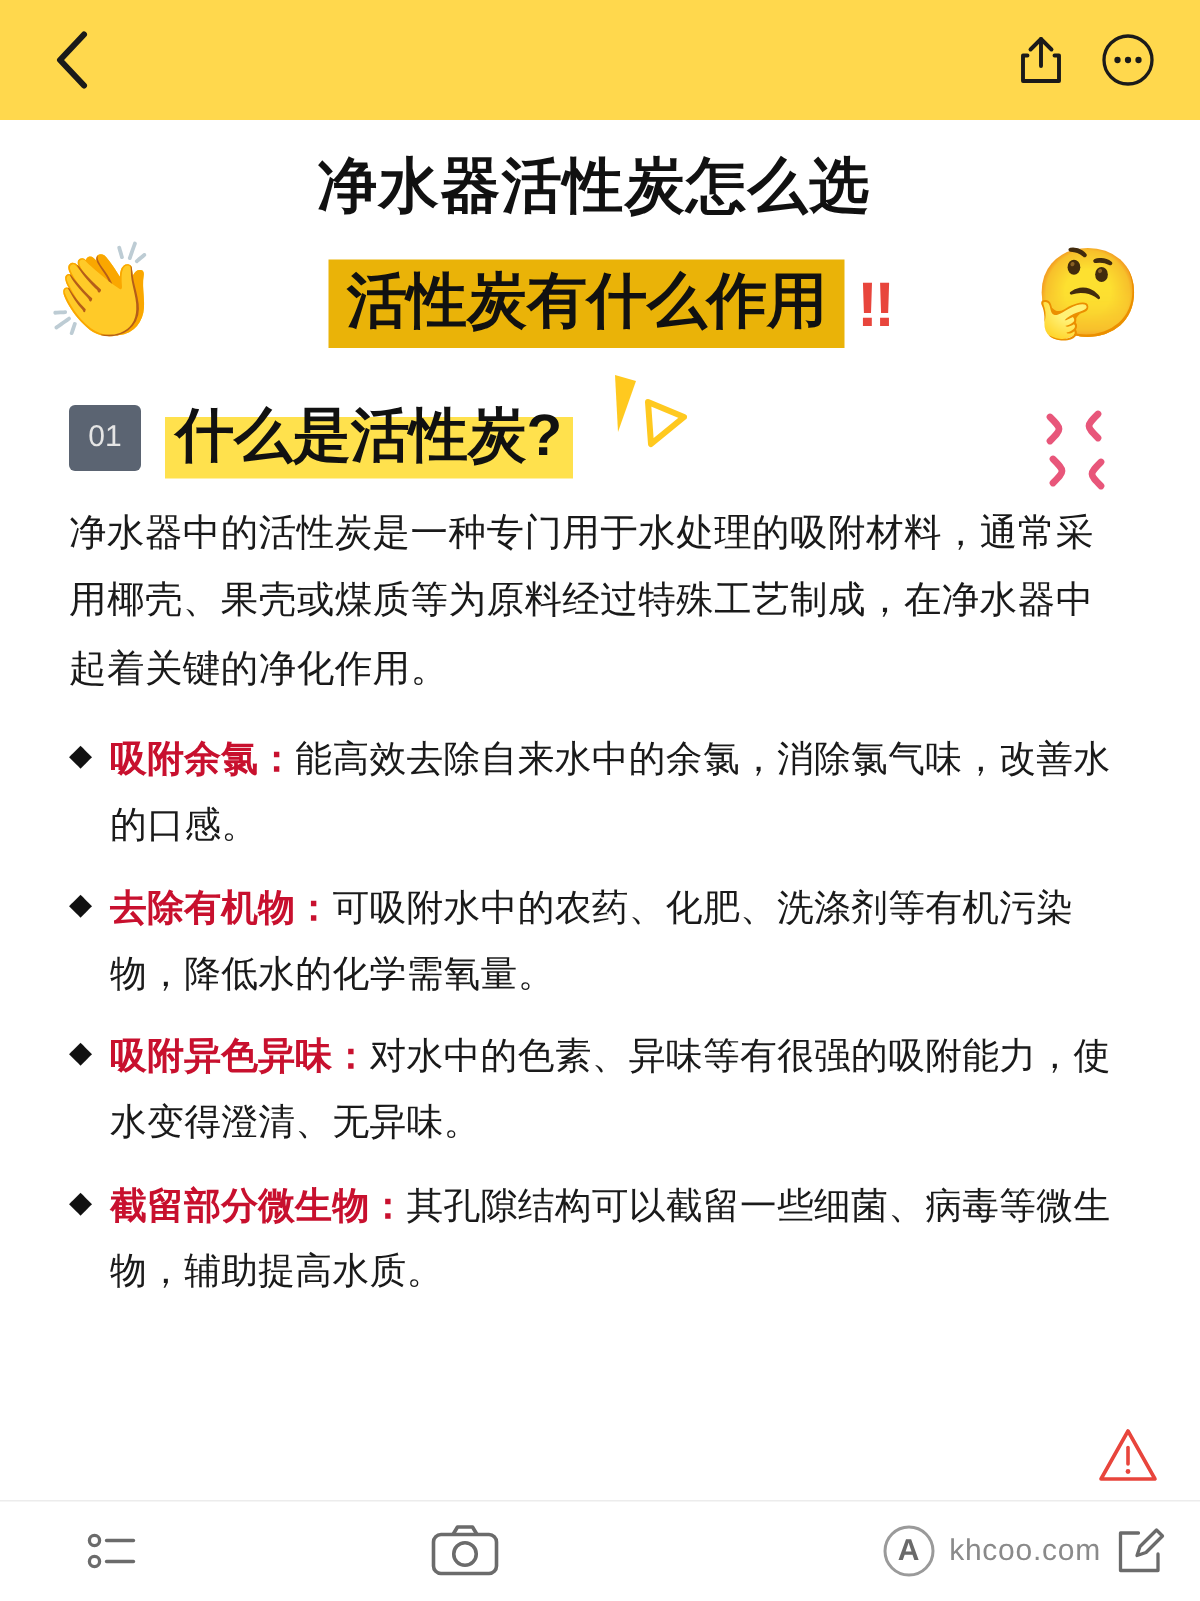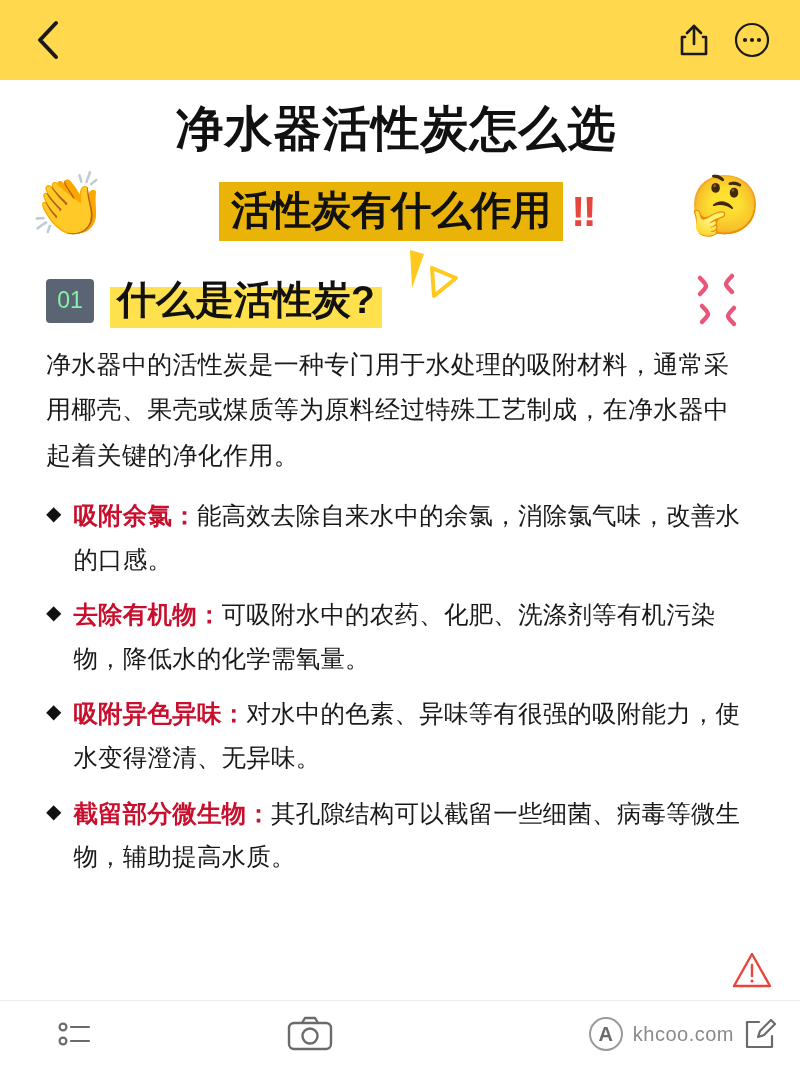--- a/index.html
+++ b/index.html
@@ -38,21 +38,21 @@
   
   .content {
     position: absolute;
     top: 80px; left: 0;
     width: 800px;
     height: 920px;
     padding: 22px 46px 0 46px;
   }
 
   .main-title {
-    font-size: 48px;
+    font-size: 40px;
     font-weight: bold;
     letter-spacing: 1px;
     color: #111111;
     line-height: 1.12;
     white-space: nowrap;
     text-align: center;
     margin-left: -8px;
   }
 
   
@@ -97,22 +97,22 @@
 
   
   .section {
     display: flex;
     align-items: center;
     margin-top: 8px;
   }
   .sec-num {
     width: 48px; height: 44px;
     background: #5B6472;
-    color: #86efac;
-    font-size: 23px;
+    color: #e5e5e5;
+    font-size: 20px;
     display: flex; align-items: center; justify-content: center;
     border-radius: 4px;
     flex: none;
   }
   .sec-title {
     margin-left: 16px;
     font-size: 39px;
     font-weight: bold;
     color: #111;
     background: linear-gradient(to bottom, rgba(255,255,255,0) 24%, #FFE14D 24%, #FFE14D 100%);

